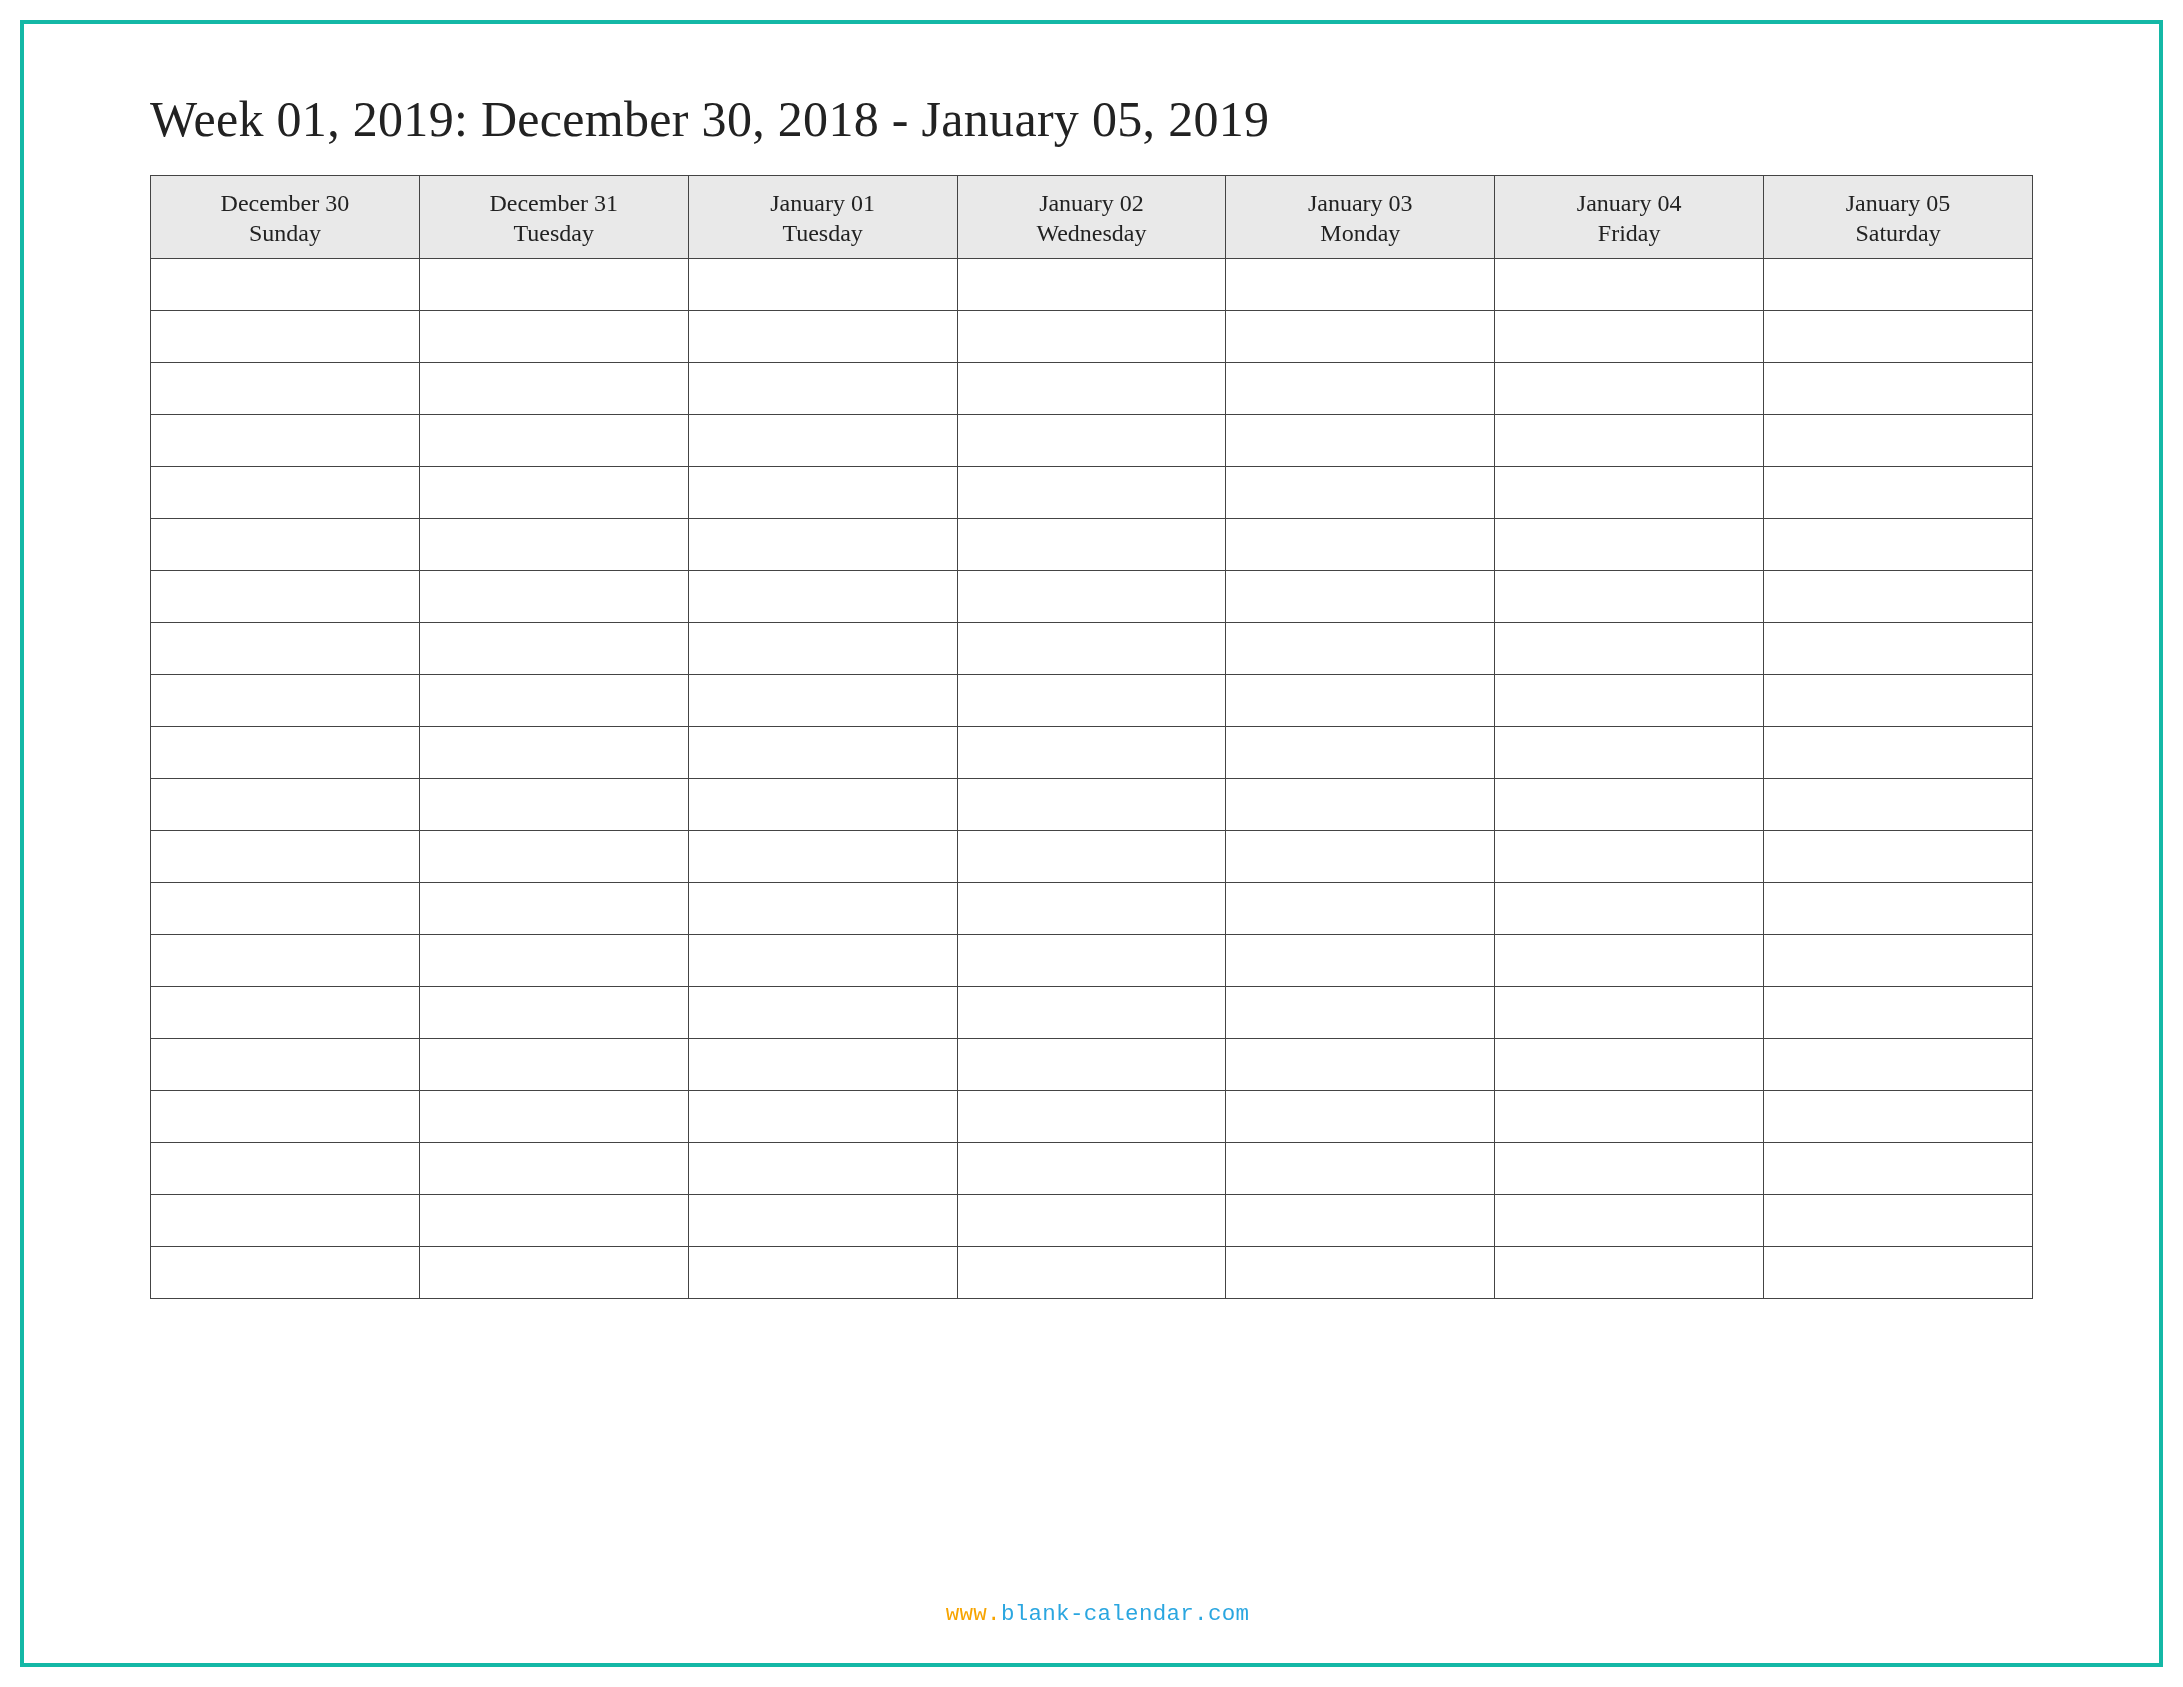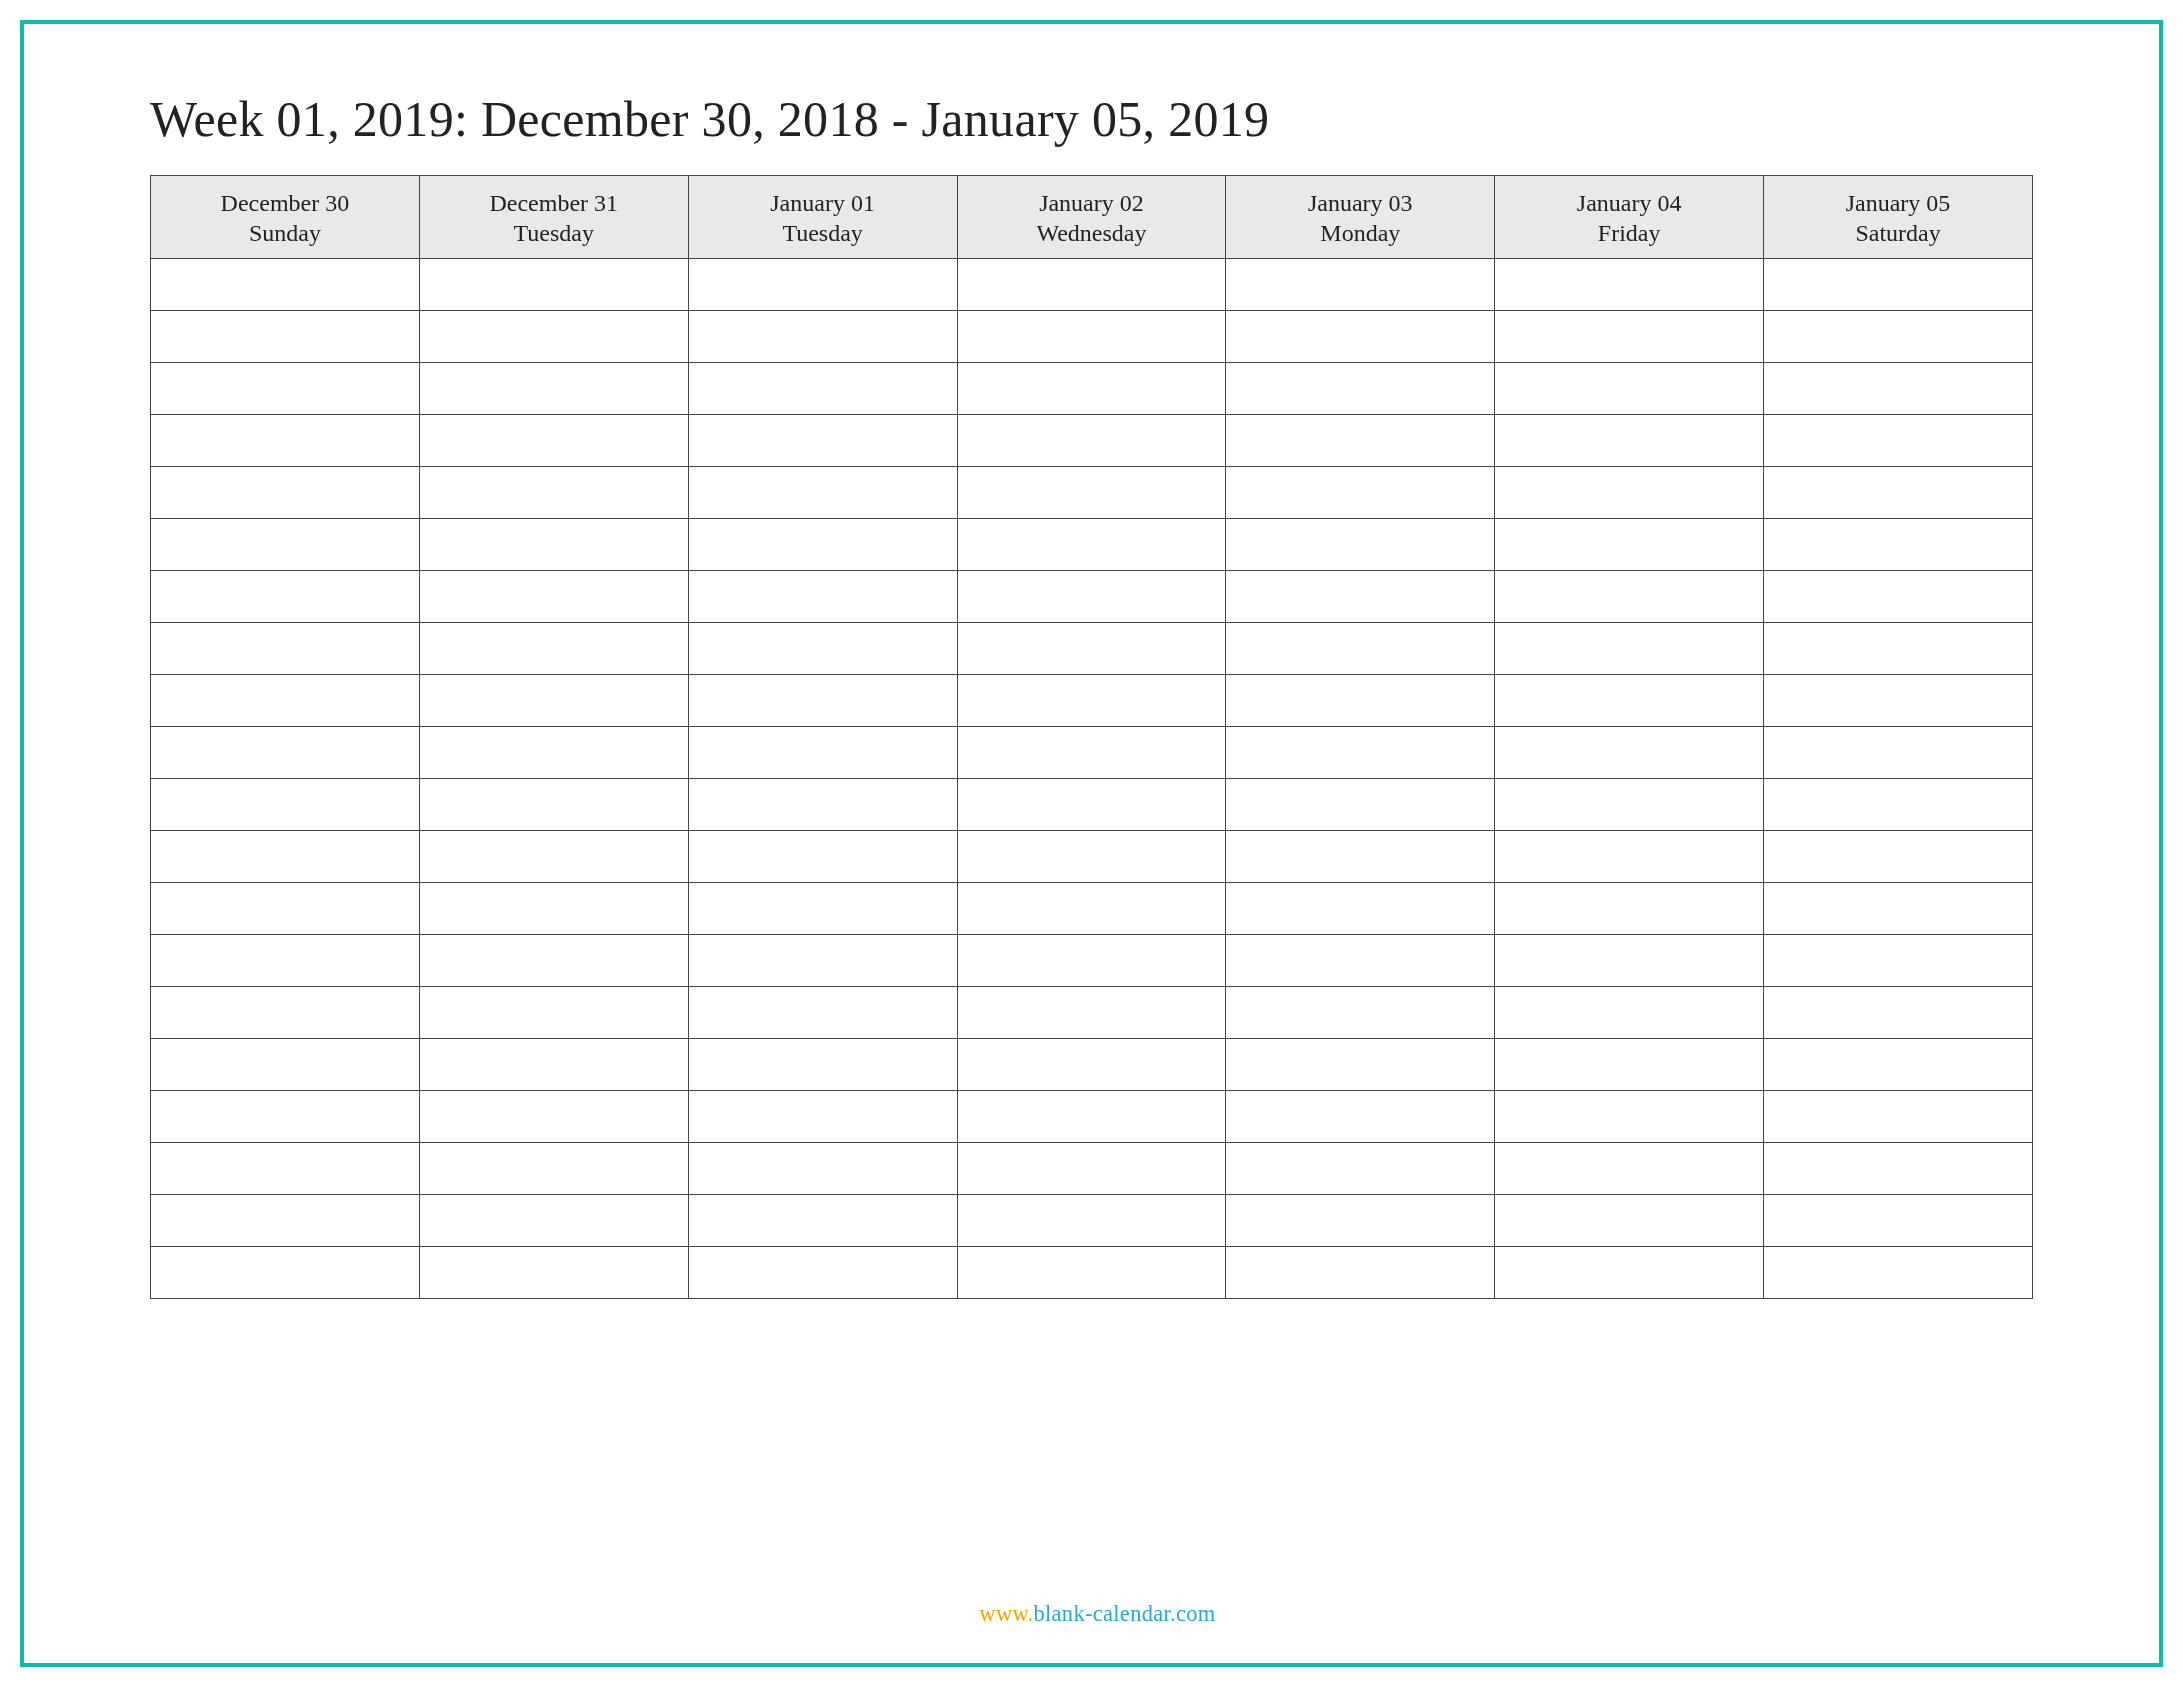--- a/index.html
+++ b/index.html
@@ -59,21 +59,21 @@
       border: 1.3px solid #444;
       height: 52px;
       background: #ffffff;
     }
     .footer-link {
       position: absolute;
       bottom: 36px;
       left: 0;
       right: 0;
       text-align: center;
-      font-family: Liberation Serif, serif;
+      font-family: Liberation Mono, monospace;
       font-size: 22.5px;
       letter-spacing: 0.3px;
       padding-left: 12px;
     }
     .footer-link .p1 { color: #f7a400; }
     .footer-link .p2 { color: #2aa6e0; }
   </style>
 </head>
 <body>
 

